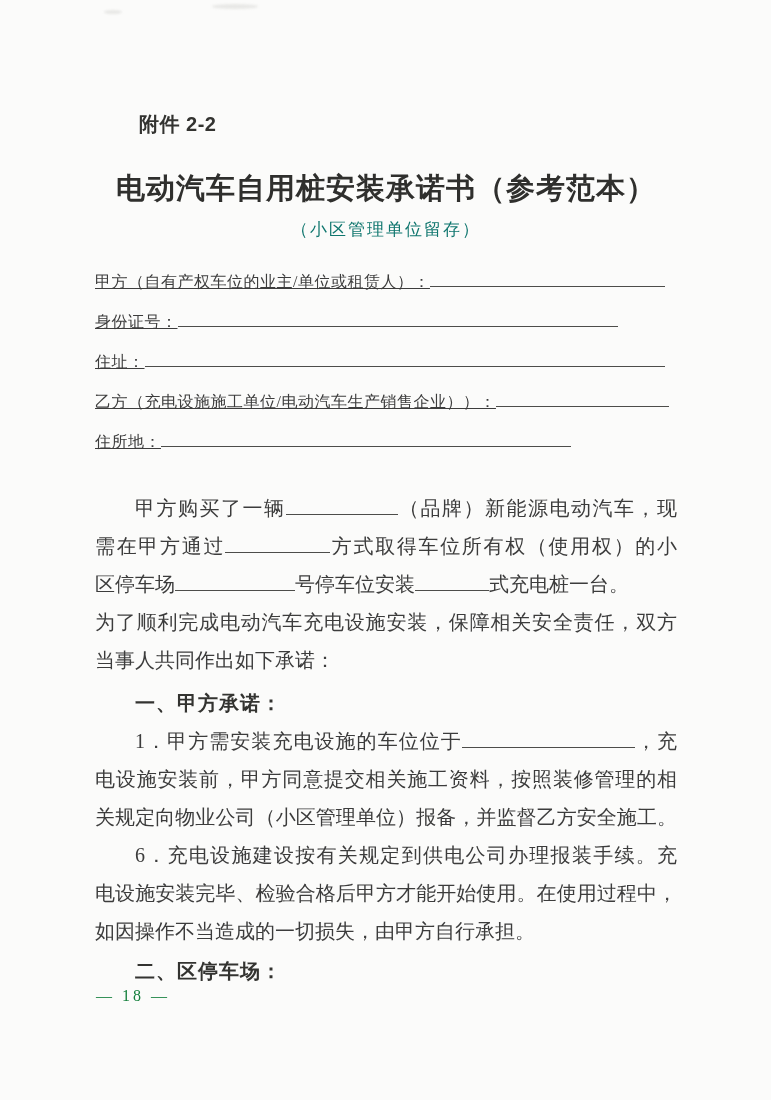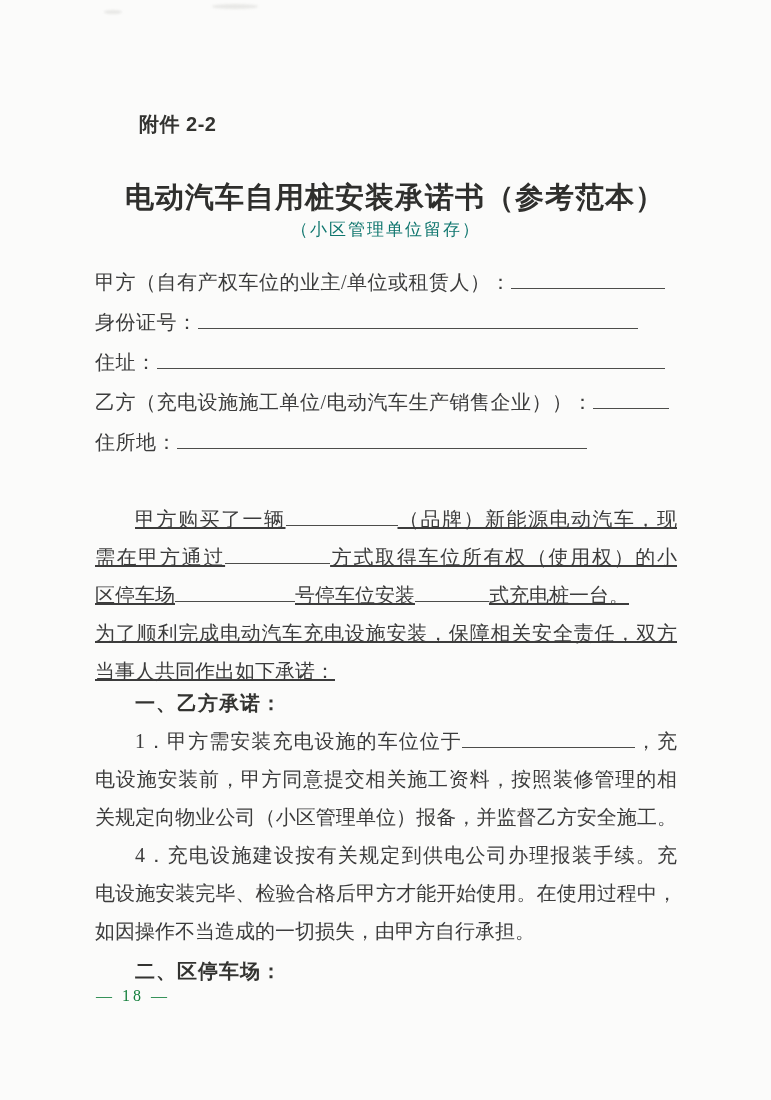--- a/index.html
+++ b/index.html
@@ -19,52 +19,52 @@
   .speck.s2 { left: 104px; top: 10px; width: 18px; height: 4px; }
 
   .attach {
     position: absolute; left: 95px; top: 110px;
     font-family: "Liberation Sans", "DejaVu Sans", sans-serif;
     font-weight: 600; font-size: 20px; line-height: 28px;
     color: #333330; letter-spacing: 0.5px; padding-left: 44px;
   }
   .title {
     position: absolute; left: 95px; top: 167px; width: 582px;
-    margin: 9px; text-align: center;
+    margin: 0; text-align: center;
     font-size: 29px; line-height: 42px; font-weight: 700;
     letter-spacing: 1px; color: #2f2f2d;
   }
   .subtitle {
     position: absolute; left: 95px; top: 217px; width: 582px;
     text-align: center; font-size: 17px; line-height: 26px;
     letter-spacing: 2px; color: #0f766e;
   }
 
-  .form { position: absolute; left: 95px; top: 262px; width: 582px; font-size: 20px; }
+  .form { position: absolute; left: 95px; top: 262px; width: 582px; font-size: 16px; text-decoration: underline; }
   .frow { display: flex; align-items: baseline; height: 40px; line-height: 40px; white-space: nowrap; }
   .flabel { flex: 0 0 auto; letter-spacing: 0.5px; }
   .blank {
     display: inline-block; height: 2px;
     border-bottom: 1px solid #4d4d4a;
     vertical-align: baseline;
   }
   .frow .blank { flex: 0 0 auto; }
   .frow .blank.grow { flex: 1 1 auto; }
   .mr12 { margin-right: 12px; }
   .mr8  { margin-right: 8px; }
 
   .para { position: absolute; left: 95px; width: 582px; font-size: 20px; }
   .para .line {
     line-height: 38px; white-space: nowrap;
     text-align: justify; text-align-last: justify; -moz-text-align-last: justify;
   }
   .para .line.natural { text-align-last: left; -moz-text-align-last: left; }
   .ind { text-indent: 40px; }
 
-  .intro   { top: 500px; text-decoration: underline; }
+  .intro   { top: 489px; }
   .item1   { top: 722px; }
   .item2   { top: 836px; }
 
   .heading {
     position: absolute; left: 95px; width: 582px;
     padding-left: 40px; box-sizing: border-box;
     font-family: "Liberation Sans", "DejaVu Sans", sans-serif;
     font-weight: 700; font-size: 20px; line-height: 38px;
     letter-spacing: 1px; color: #333330;
   }
@@ -113,30 +113,30 @@
   </div>
 
   <div class="para intro">
     <div class="line ind"><span>甲方购买了一辆</span><span class="blank" style="width:112px"></span><span>（品牌）新能源电动汽车，现</span></div>
     <div class="line"><span>需在甲方通过</span><span class="blank" style="width:105px"></span><span>方式取得车位所有权（使用权）的小</span></div>
     <div class="line natural"><span>区停车场</span><span class="blank" style="width:120px"></span><span>号停车位安装</span><span class="blank" style="width:74px"></span><span>式充电桩一台。</span></div>
     <div class="line"><span>为了顺利完成电动汽车充电设施安装，保障相关安全责任，双方</span></div>
     <div class="line natural"><span>当事人共同作出如下承诺：</span></div>
   </div>
 
-  <div class="heading heading-a">一、乙方承诺：</div>
+  <div class="heading heading-a">一、甲方承诺：</div>
 
   <div class="para item1">
     <div class="line ind"><span>1．甲方需安装充电设施的车位位于</span><span class="blank" style="width:173px"></span><span>，充</span></div>
     <div class="line"><span>电设施安装前，甲方同意提交相关施工资料，按照装修管理的相</span></div>
     <div class="line"><span>关规定向物业公司（小区管理单位）报备，并监督乙方安全施工。</span></div>
   </div>
 
   <div class="para item2">
-    <div class="line ind"><span>4．充电设施建设按有关规定到供电公司办理报装手续。充</span></div>
+    <div class="line ind"><span>6．充电设施建设按有关规定到供电公司办理报装手续。充</span></div>
     <div class="line"><span>电设施安装完毕、检验合格后甲方才能开始使用。在使用过程中，</span></div>
     <div class="line natural"><span>如因操作不当造成的一切损失，由甲方自行承担。</span></div>
   </div>
 
   <div class="heading heading-b">二、区停车场：</div>
 
   <div class="pagenum">— 18 —</div>
 
 </div>
 

